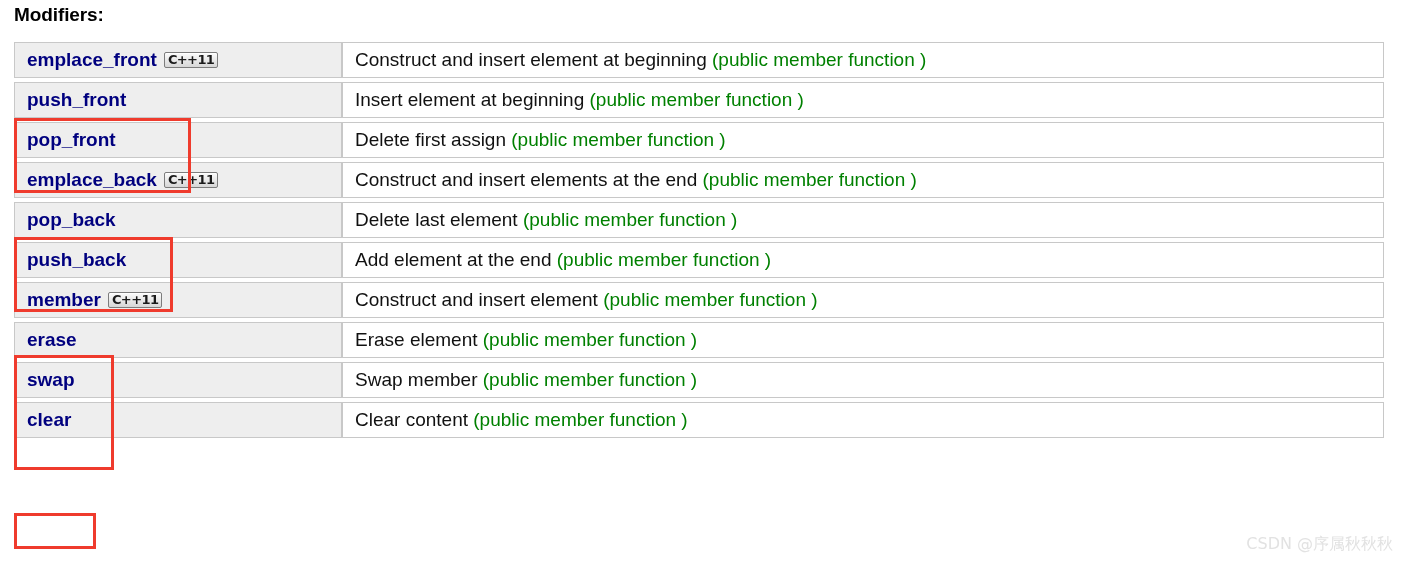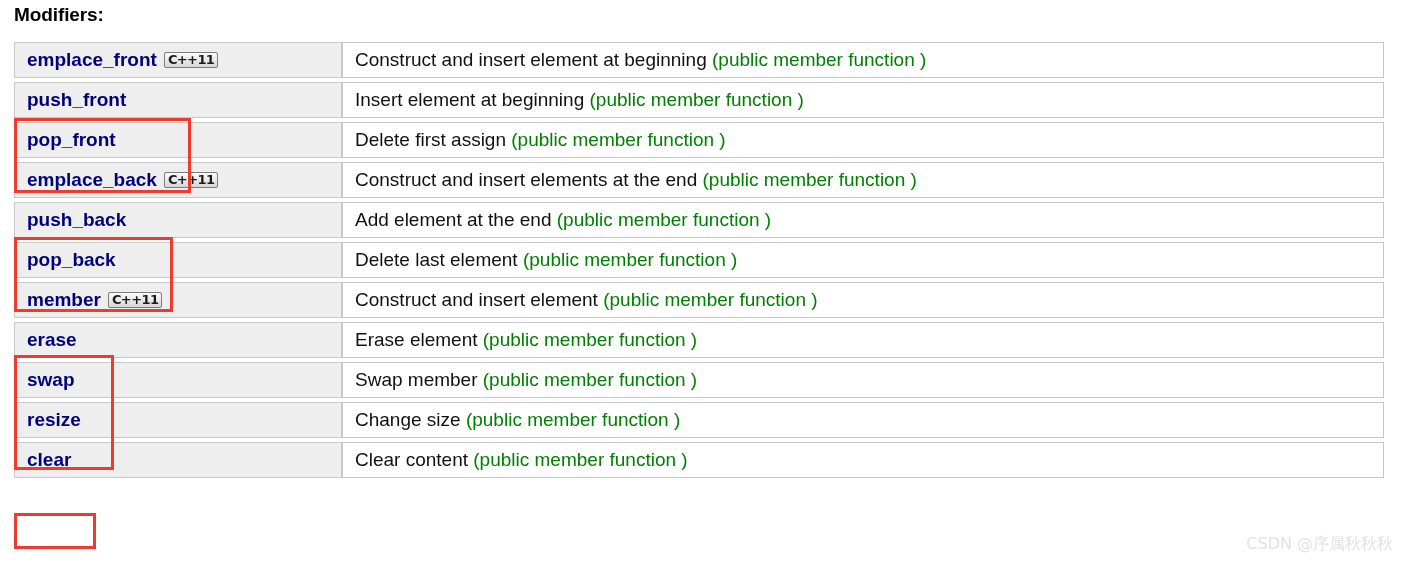--- a/index.html
+++ b/index.html
@@ -119,42 +119,38 @@
       </tr>
       <tr>
         <td class="name-cell"><span>pop_front</span></td>
         <td class="desc-cell"><span class="desc-main">Delete first assign</span> <span class="desc-note">(public member function )</span></td>
       </tr>
       <tr>
         <td class="name-cell"><span>emplace_back</span><span class="cpp11-badge">C++11</span></td>
         <td class="desc-cell"><span class="desc-main">Construct and insert elements at the end</span> <span class="desc-note">(public member function )</span></td>
       </tr>
       <tr>
+        <td class="name-cell"><span>pop_back</span></td>
+        <td class="desc-cell"><span class="desc-main">Delete last element</span> <span class="desc-note">(public member function )</span></td>
+      </tr>
+      <tr>
         <td class="name-cell"><span>push_back</span></td>
         <td class="desc-cell"><span class="desc-main">Add element at the end</span> <span class="desc-note">(public member function )</span></td>
-      </tr>
-      <tr>
-        <td class="name-cell"><span>pop_back</span></td>
-        <td class="desc-cell"><span class="desc-main">Delete last element</span> <span class="desc-note">(public member function )</span></td>
       </tr>
       <tr>
         <td class="name-cell"><span>member</span><span class="cpp11-badge">C++11</span></td>
         <td class="desc-cell"><span class="desc-main">Construct and insert element</span> <span class="desc-note">(public member function )</span></td>
       </tr>
       <tr>
         <td class="name-cell"><span>erase</span></td>
         <td class="desc-cell"><span class="desc-main">Erase element</span> <span class="desc-note">(public member function )</span></td>
       </tr>
       <tr>
         <td class="name-cell"><span>swap</span></td>
         <td class="desc-cell"><span class="desc-main">Swap member</span> <span class="desc-note">(public member function )</span></td>
-      </tr>
-      <tr>
-        <td class="name-cell"><span>resize</span></td>
-        <td class="desc-cell"><span class="desc-main">Change size</span> <span class="desc-note">(public member function )</span></td>
       </tr>
       <tr>
         <td class="name-cell"><span>clear</span></td>
         <td class="desc-cell"><span class="desc-main">Clear content</span> <span class="desc-note">(public member function )</span></td>
       </tr>
     </tbody>
 </table>
 
 <div id="annotation-layer">
     <div class="redbox" style="left: 14px; top: 118px; width: 177px; height: 75px; border-color: rgb(239, 59, 45);"></div>

